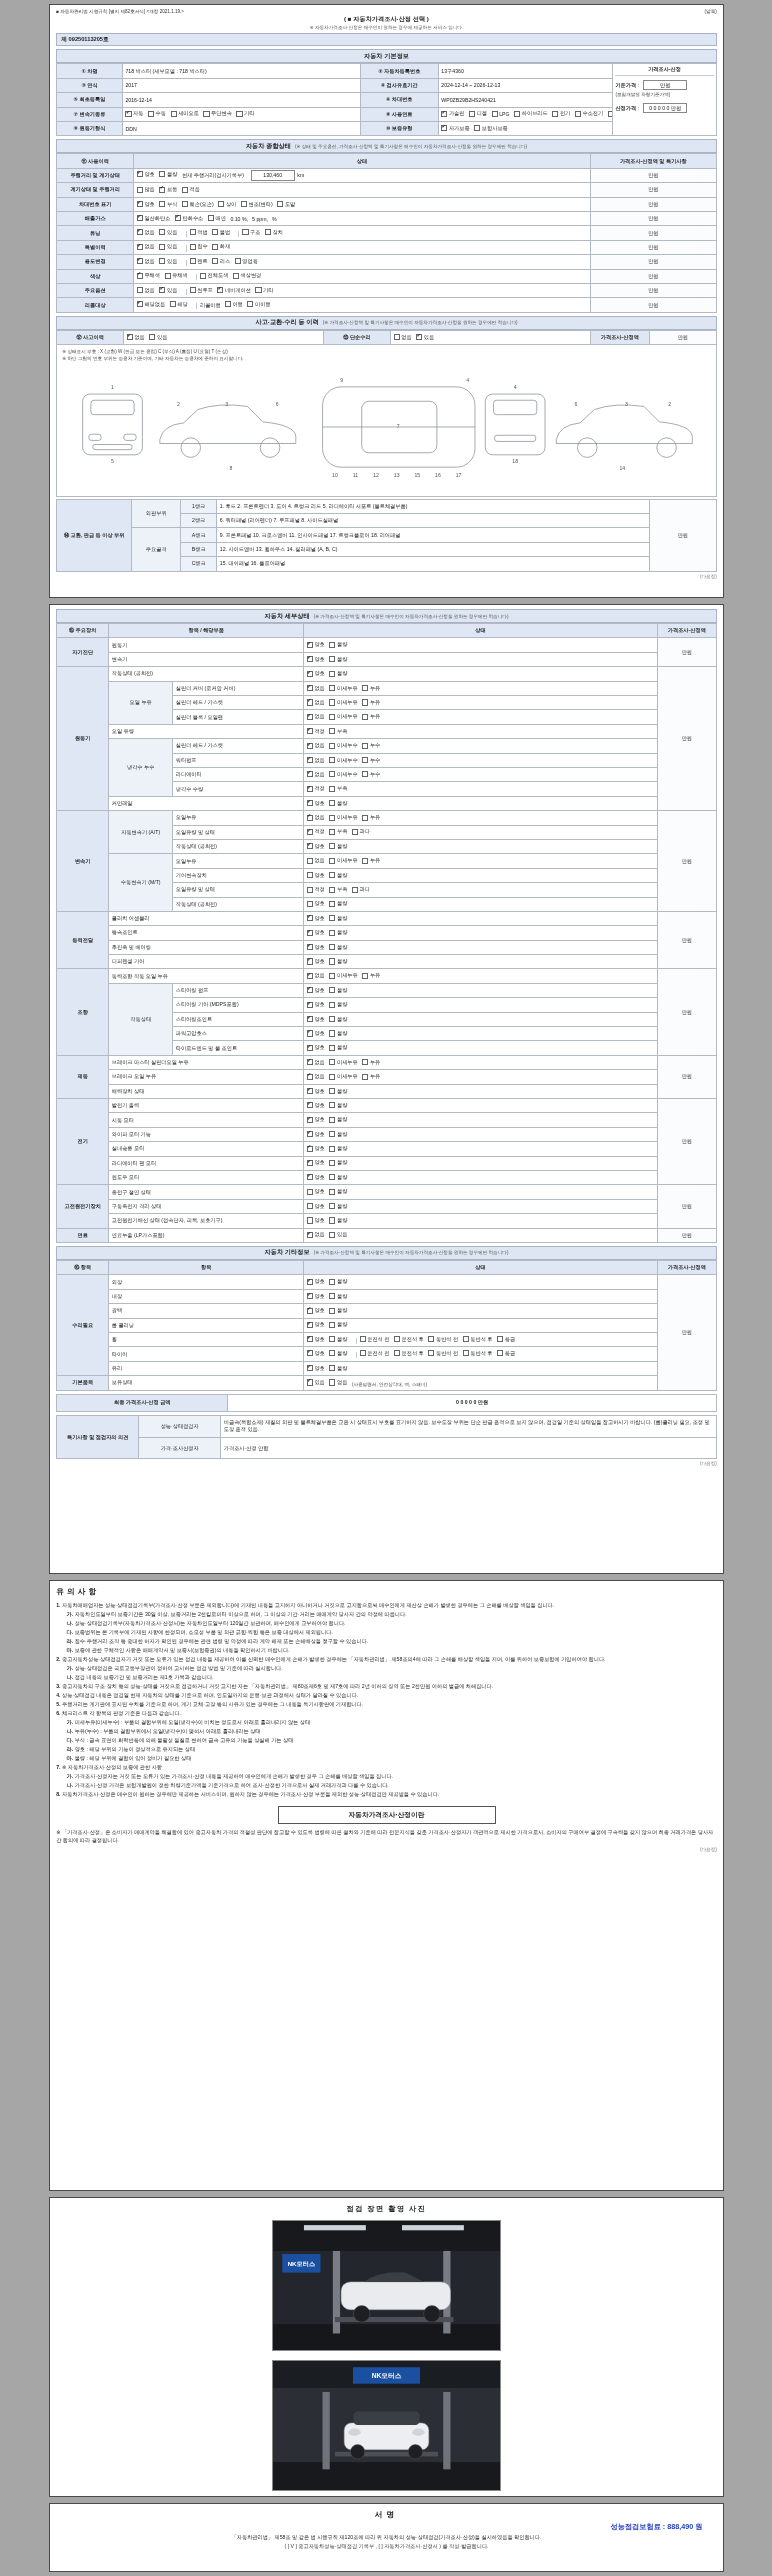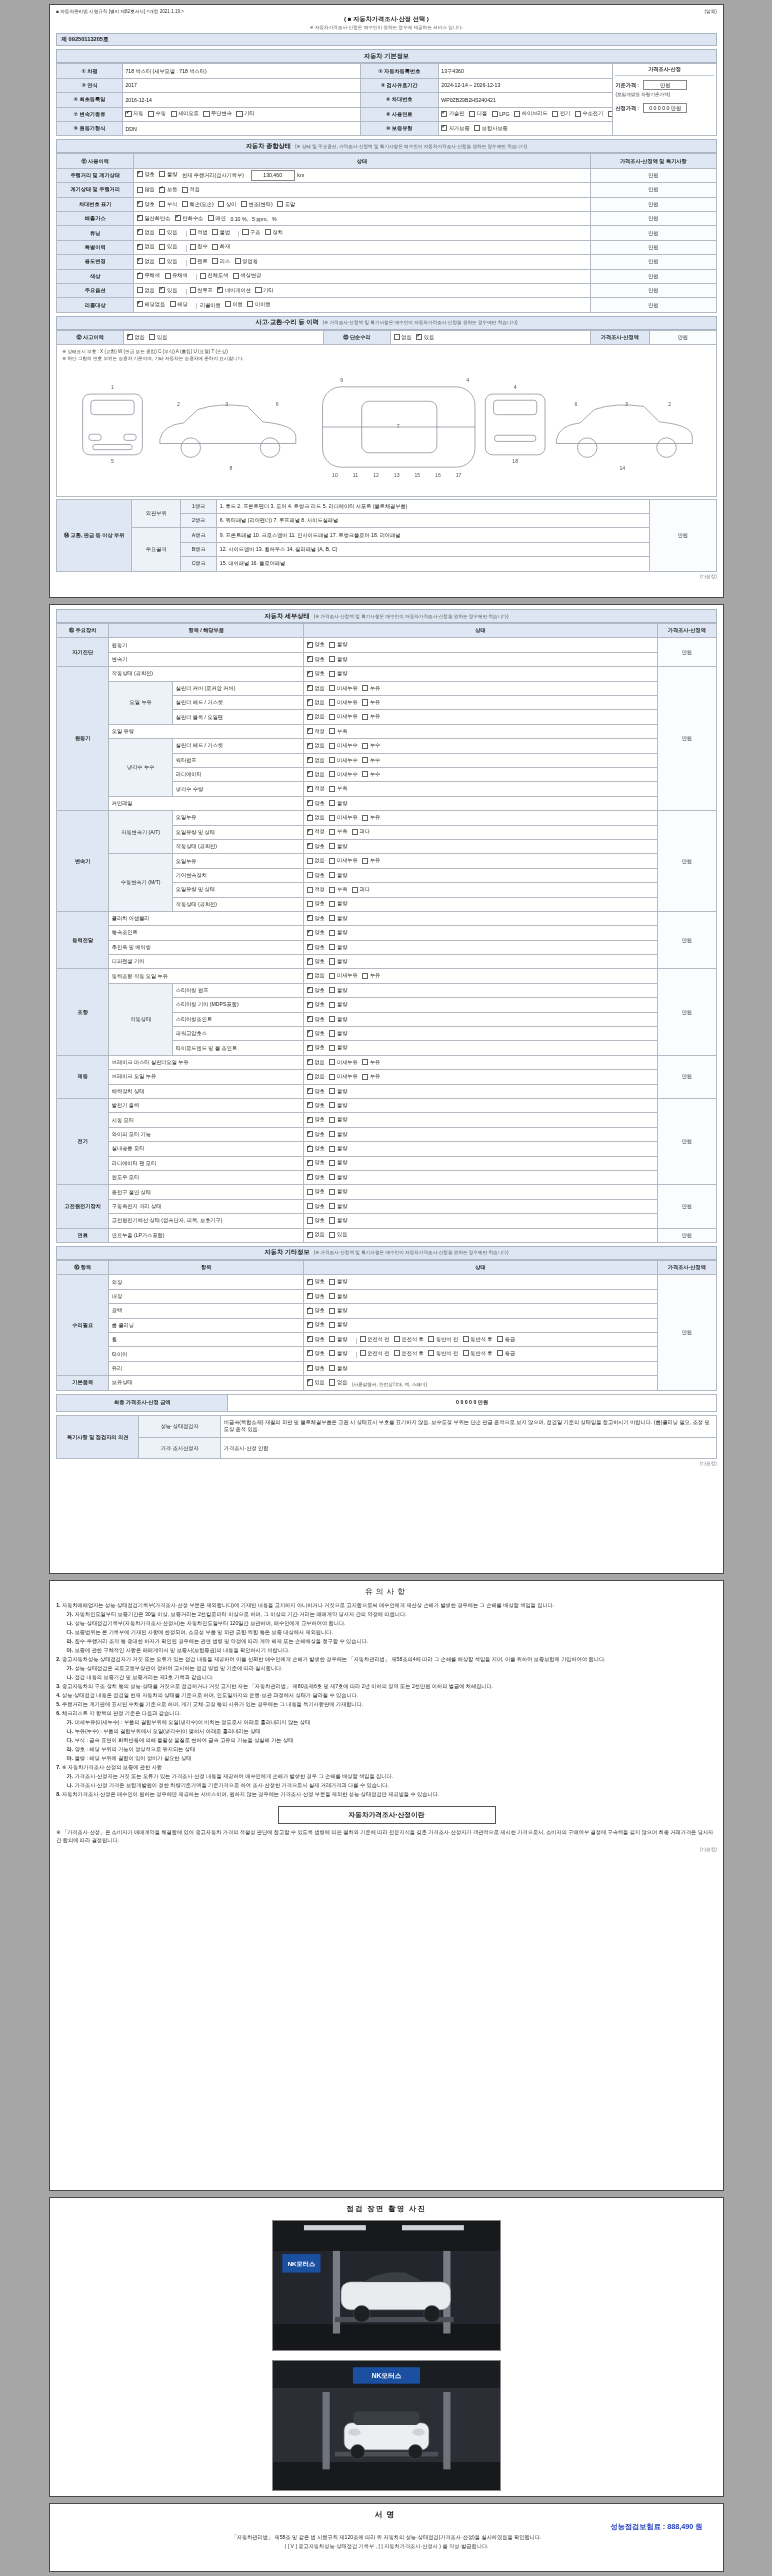--- a/index.html
+++ b/index.html
@@ -21,21 +21,21 @@
   .price{text-align:center;color:#333;background:#fbfcfe;}
   .opt{display:inline-flex;align-items:center;margin-right:4.6px;}
   .cb{width:4.1px;height:4.1px;border:0.5px solid #666;display:inline-block;margin-right:1.5px;position:relative;background:#fff;flex:none;}
   .cb.on:after{content:"\2714";position:absolute;left:-0.5px;top:-2.1px;font-size:4.6px;color:#111;}
   .cbl{font-size:5.2px;}
   .valbox{display:inline-block;border:0.5px solid #888;padding:0 4.1px;min-width:34px;text-align:center;background:#fff;margin:0 2.6px;height:8.2px;line-height:8.2px;}
   .sep{display:inline-block;width:0.5px;height:6.2px;background:#c3c9d2;margin:0 3.6px;vertical-align:middle;}
   .legend{font-size:4.6px;color:#444;margin:2.1px 1px 1px 1px;}
   .diagwrap{border:0.5px solid #b4bac4;border-top:none;padding:2.1px 4.1px;background:#fff;}
   .corner{text-align:right;font-size:4.6px;color:#777;margin-top:2.1px;}
-  .notes-title{text-align:center;font-weight:normal;font-size:7.7px;margin:2.1px 0 5.2px 0;letter-spacing:3.1px;}
+  .notes-title{font-weight:bold;font-size:7.7px;margin:2.1px 0 5.2px 0;letter-spacing:3.1px;}
   .note-line{font-size:5.2px;line-height:7.5px;color:#222;margin-bottom:1.5px;white-space:normal;}
   .note-line .num{font-weight:bold;margin-right:1.5px;}
   .ind1{padding-left:10.3px;}
   .boxdef{width:216px;margin:7.2px auto 5.2px auto;border:1px solid #555;text-align:center;font-weight:bold;font-size:6.7px;padding:3.6px 0;}
   .boxpara{font-size:5.2px;line-height:7.5px;color:#222;white-space:normal;margin-top:3.1px;}
   .photo-title{text-align:center;font-weight:bold;font-size:7.2px;letter-spacing:1.5px;margin:2.1px 0 6.2px 0;}
   .photos{display:flex;flex-direction:column;align-items:center;gap:8.2px;}
   .sig-title{text-align:center;font-weight:bold;font-size:7.7px;letter-spacing:4.1px;margin-top:2.1px;}
   .fee{position:absolute;right:20.6px;top:17.5px;color:#2440c0;font-weight:bold;font-size:7.2px;margin-left:16px;}
   .confirm1{text-align:center;font-size:5.2px;margin-top:13.4px;}

